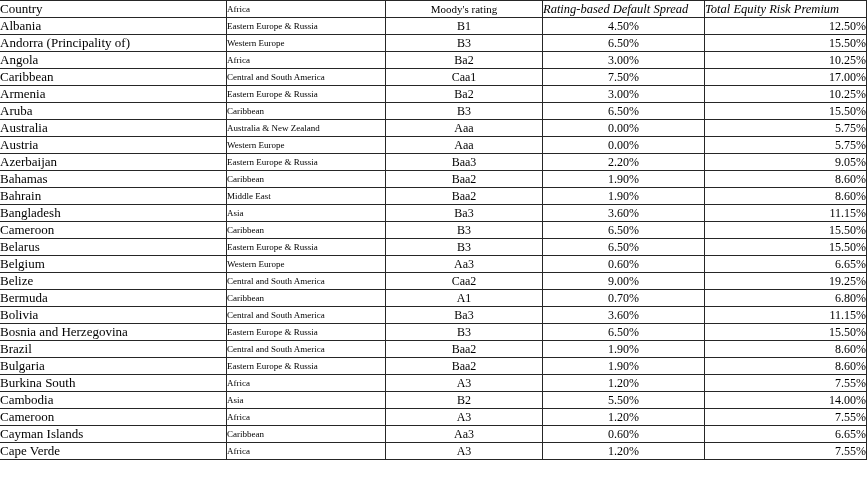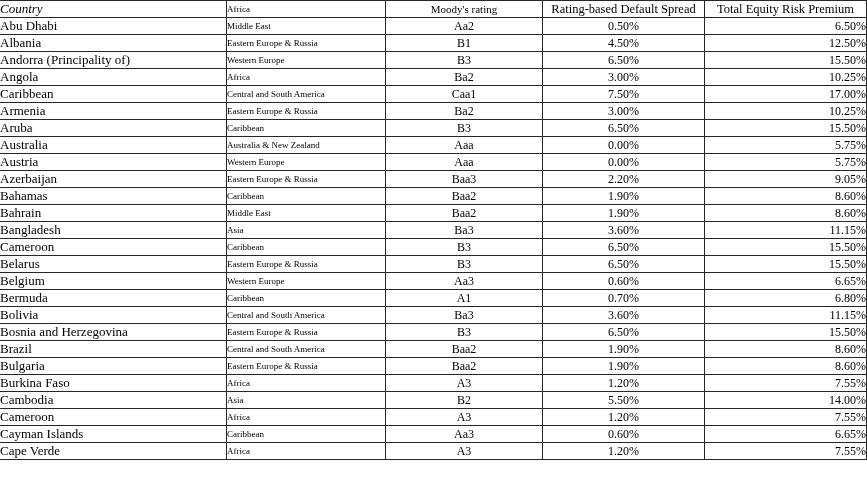--- a/index.html
+++ b/index.html
@@ -13,24 +13,24 @@
   }
   .grid td,.grid th{
     border:1px solid #262626;padding:0;overflow:hidden;white-space:nowrap;
     height:14.6px;vertical-align:middle;font-weight:normal;
   }
   tr.hdr td,tr.hdr th{height:15px;}
   
   .w-country{width:227px;} .w-region{width:159px;} .w-rating{width:157px;}
   .w-spread{width:162px;} .w-premium{width:162px;}
   
-  .h-country{font-size:13px;font-weight:bold;font-style:italic;text-align:left;padding-left:2px;}
+  .h-country{font-size:13px;font-weight:bold;text-align:left;padding-left:2px;}
   .h-region{font-size:9px;text-align:left;padding-left:3px;}
   .h-rating{font-size:11px;text-align:center;}
-  .h-spread,.h-premium{font-size:12.5px;font-weight:bold;text-align:center;padding-left:3px;}
+  .h-spread,.h-premium{font-size:12.5px;font-weight:bold;font-style:italic;text-align:left;padding-left:3px;}
   
   .c-country{font-size:13px;text-align:left;padding-left:2px;}
   .c-region{font-size:9px;text-align:left;padding-left:3px;}
   .c-rating{font-size:12px;text-align:center;}
   .c-spread{font-size:12px;text-align:center;}
   .c-premium{font-size:12px;text-align:right;padding-right:2px;}
   .pv{display:inline-block;line-height:13px;}
 </style>
 </head>
 <body>
@@ -48,27 +48,20 @@
       <tr class="hdr">
         <th class="h-country">Country</th>
         <th class="h-region">Africa</th>
         <th class="h-rating">Moody's rating</th>
         <th class="h-spread">Rating-based Default Spread</th>
         <th class="h-premium">Total Equity Risk Premium</th>
       </tr>
     </tbody>
     <tbody id="data-rows">
         <tr>
-    <td class="c-country">Abu Dhabi</td>
-    <td class="c-region">Middle East</td>
-    <td class="c-rating">Aa2</td>
-    <td class="c-spread">0.50%</td>
-    <td class="c-premium"><span class="pv">6.50%</span></td>
-  </tr>
-        <tr>
     <td class="c-country">Albania</td>
     <td class="c-region">Eastern Europe &amp; Russia</td>
     <td class="c-rating">B1</td>
     <td class="c-spread">4.50%</td>
     <td class="c-premium"><span class="pv">12.50%</span></td>
   </tr>
         <tr>
     <td class="c-country">Andorra (Principality of)</td>
     <td class="c-region">Western Europe</td>
     <td class="c-rating">B3</td>
@@ -160,20 +153,27 @@
     <td class="c-premium"><span class="pv">15.50%</span></td>
   </tr>
         <tr>
     <td class="c-country">Belgium</td>
     <td class="c-region">Western Europe</td>
     <td class="c-rating">Aa3</td>
     <td class="c-spread">0.60%</td>
     <td class="c-premium"><span class="pv">6.65%</span></td>
   </tr>
         <tr>
+    <td class="c-country">Belize</td>
+    <td class="c-region">Central and South America</td>
+    <td class="c-rating">Caa2</td>
+    <td class="c-spread">9.00%</td>
+    <td class="c-premium"><span class="pv">19.25%</span></td>
+  </tr>
+        <tr>
     <td class="c-country">Bermuda</td>
     <td class="c-region">Caribbean</td>
     <td class="c-rating">A1</td>
     <td class="c-spread">0.70%</td>
     <td class="c-premium"><span class="pv">6.80%</span></td>
   </tr>
         <tr>
     <td class="c-country">Bolivia</td>
     <td class="c-region">Central and South America</td>
     <td class="c-rating">Ba3</td>
@@ -195,21 +195,21 @@
     <td class="c-premium"><span class="pv">8.60%</span></td>
   </tr>
         <tr>
     <td class="c-country">Bulgaria</td>
     <td class="c-region">Eastern Europe &amp; Russia</td>
     <td class="c-rating">Baa2</td>
     <td class="c-spread">1.90%</td>
     <td class="c-premium"><span class="pv">8.60%</span></td>
   </tr>
         <tr>
-    <td class="c-country">Burkina Faso</td>
+    <td class="c-country">Burkina South</td>
     <td class="c-region">Africa</td>
     <td class="c-rating">A3</td>
     <td class="c-spread">1.20%</td>
     <td class="c-premium"><span class="pv">7.55%</span></td>
   </tr>
         <tr>
     <td class="c-country">Cambodia</td>
     <td class="c-region">Asia</td>
     <td class="c-rating">B2</td>
     <td class="c-spread">5.50%</td>

